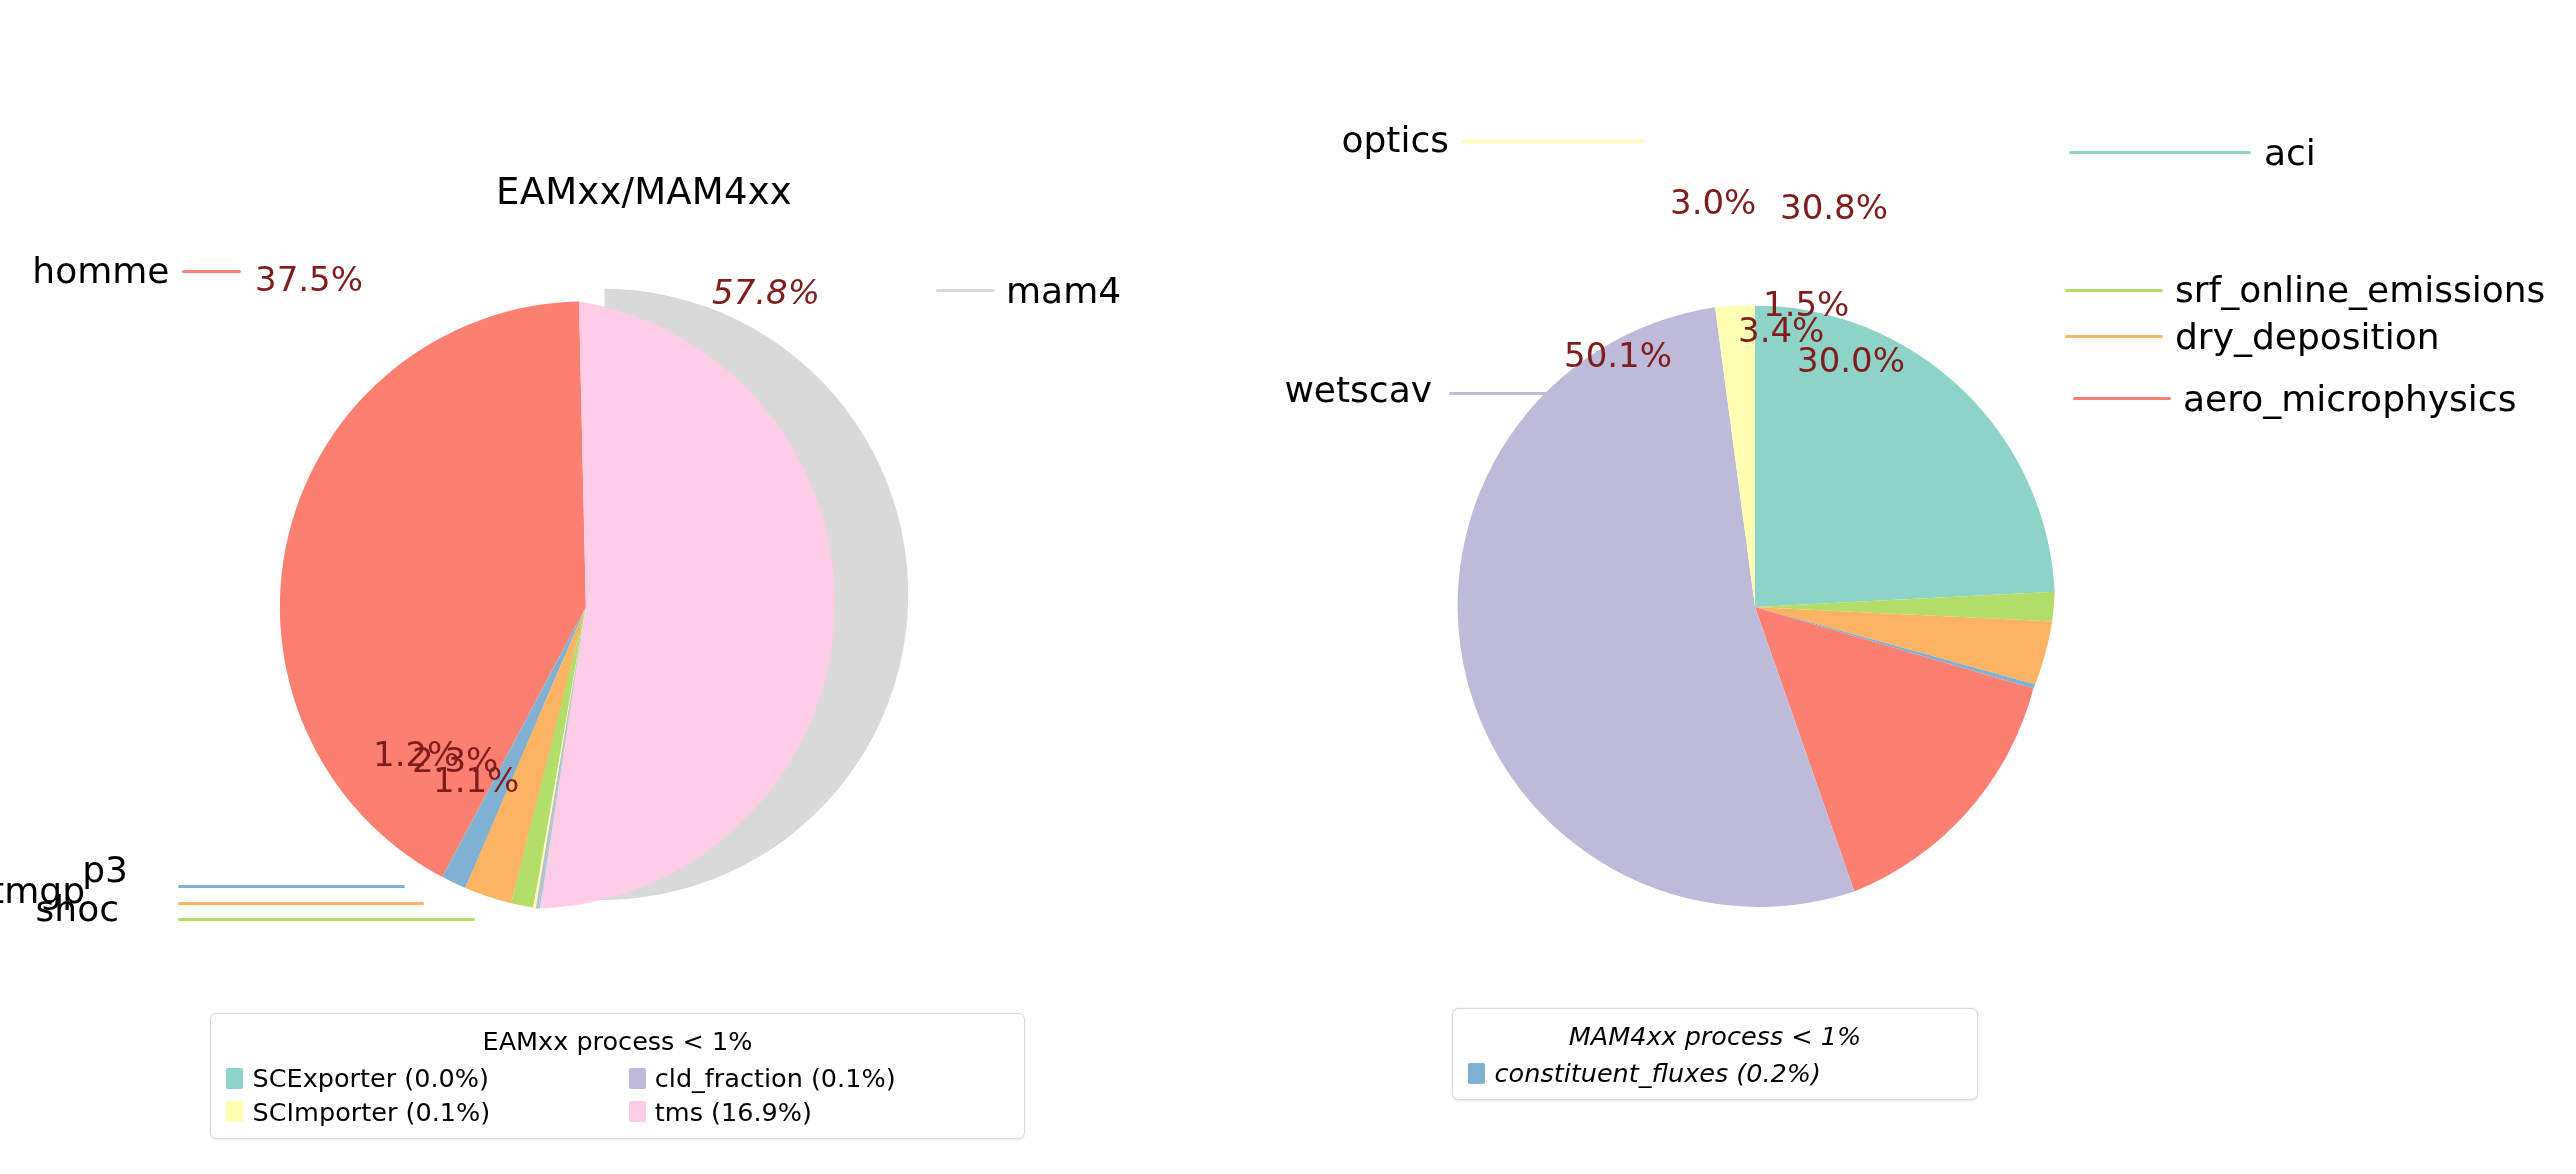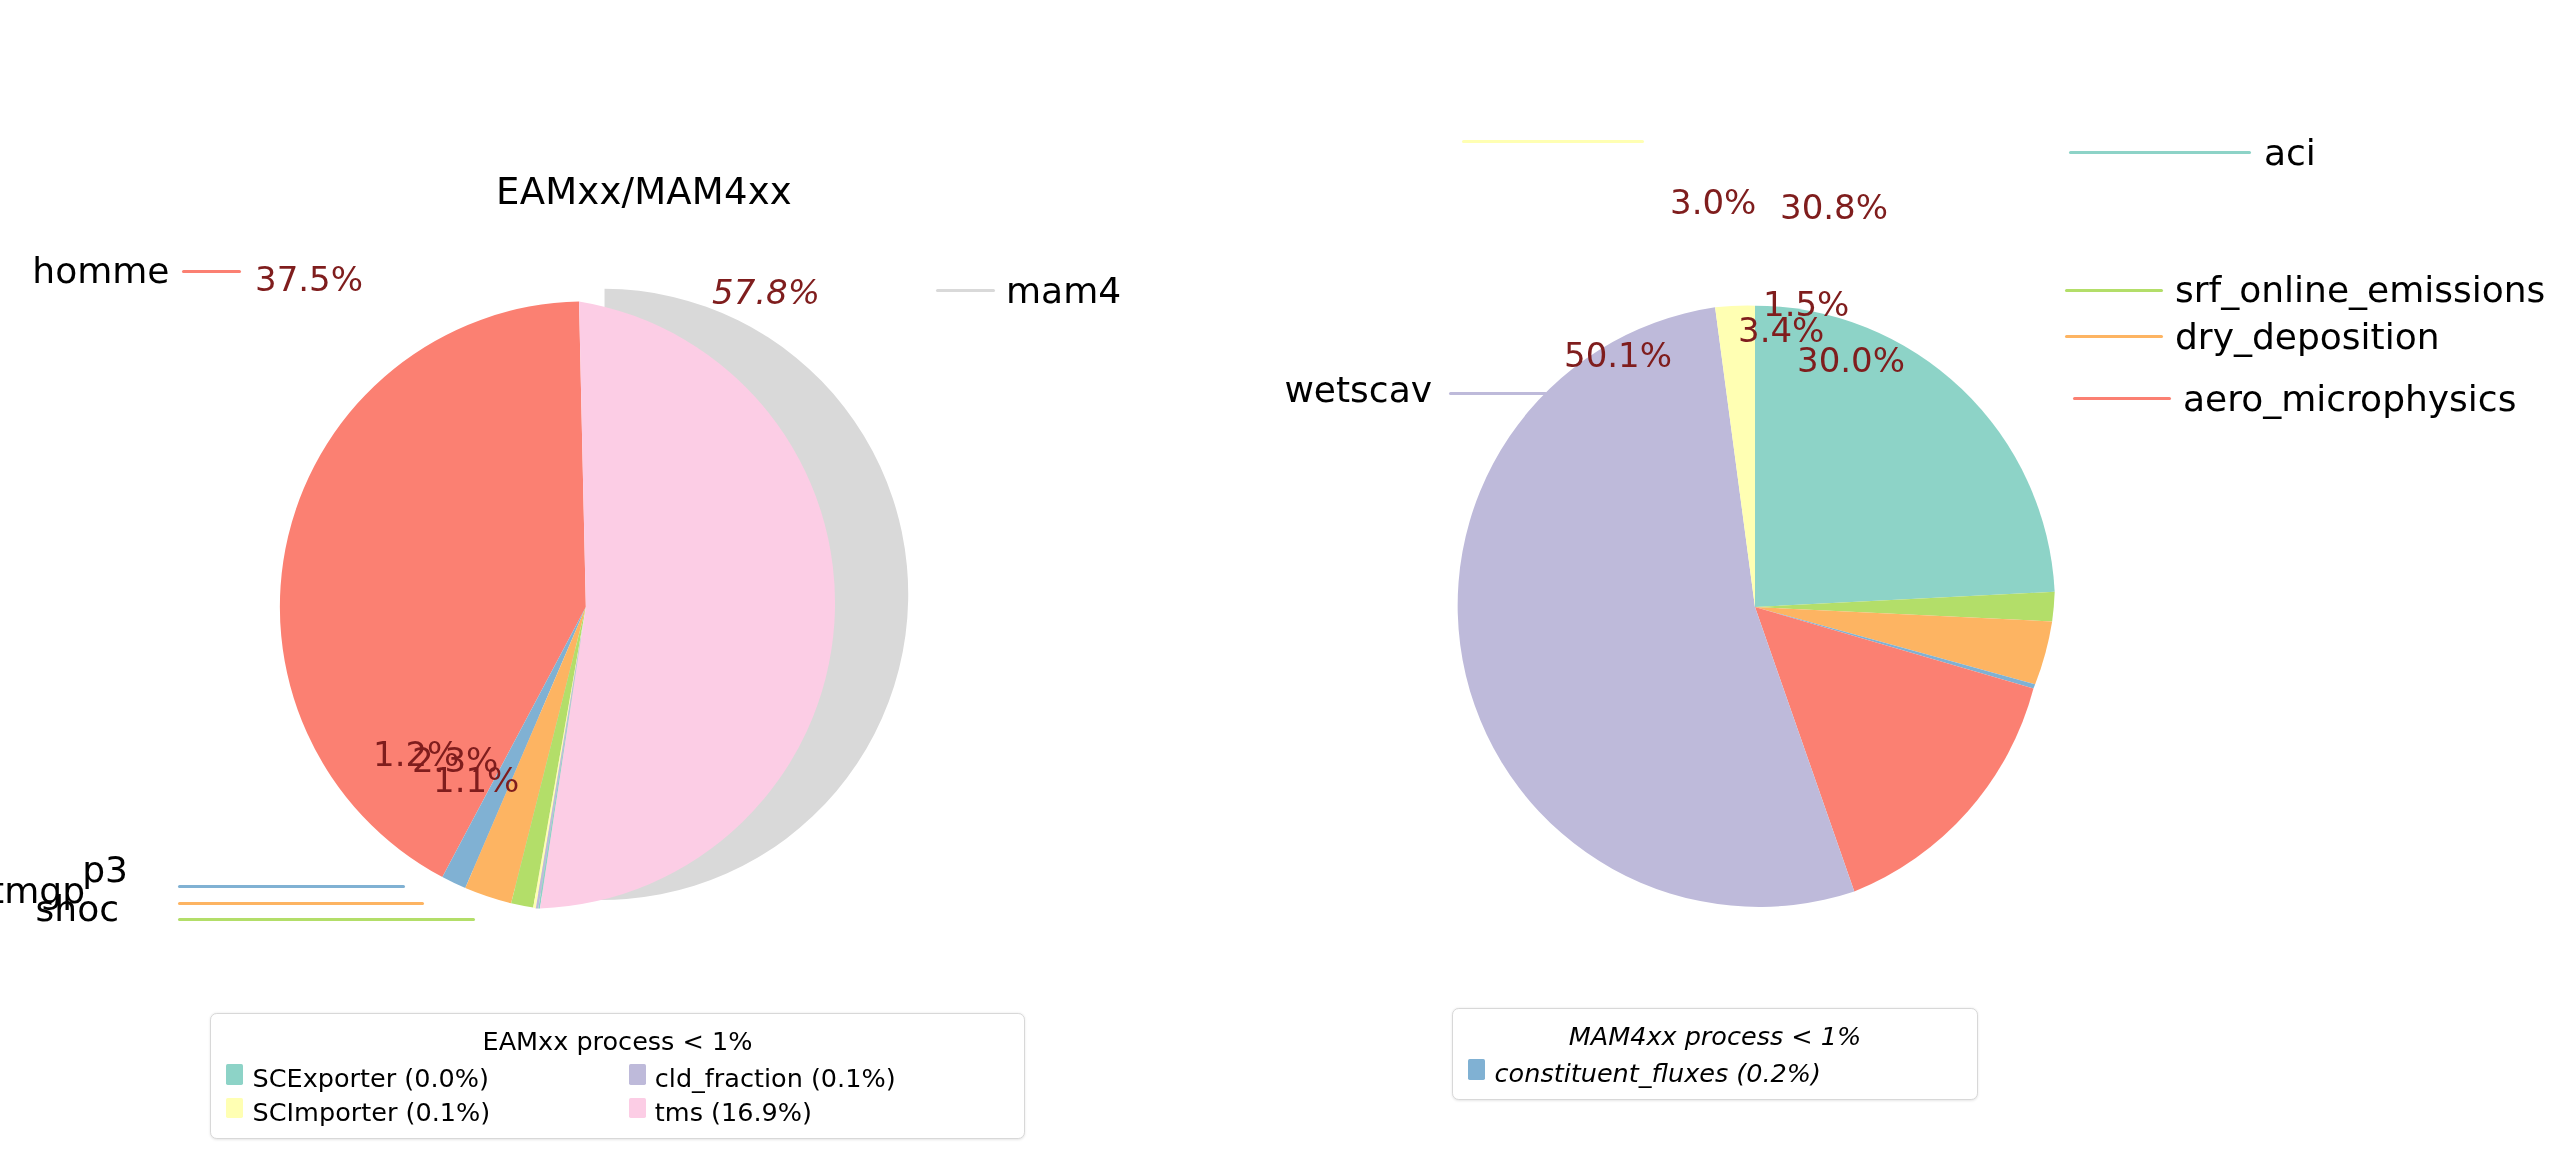--- a/index.html
+++ b/index.html
@@ -11,21 +11,21 @@
   .chart-title{position:absolute;text-align:center;font-size:37px;color:#000;white-space:nowrap;letter-spacing:0.2px;}
   svg.pie{position:absolute;overflow:visible;}
   .pct{position:absolute;font-size:34px;color:#7f1d1d;white-space:nowrap;text-align:left;}
   .olabel{position:absolute;font-size:36px;color:#000;white-space:nowrap;}
   .olabel.r{text-align:left;}
   .olabel.l{text-align:right;}
   .legend{position:absolute;border:1.7px solid #d8d8d8;border-radius:6.8px;background:#ffffff;
           box-shadow:0 0.8px 2.5px rgba(0,0,0,.10);padding:10.2px 15.3px 12px 15.3px;box-sizing:border-box;}
   .legend-title{font-size:25.5px;text-align:center;color:#000;margin:1.7px 0 8.5px 0;white-space:nowrap;}
   .legend-grid{display:grid;gap:5.1px 22px;}
-  .legend-item{display:flex;align-items:flex-start;gap:9.3px;font-size:25.5px;color:#000;white-space:nowrap;line-height:1.1;}
+  .legend-item{display:flex;align-items:center;gap:9.3px;font-size:25.5px;color:#000;white-space:nowrap;line-height:1.1;}
   .swatch{width:17px;height:20.4px;flex:0 0 auto;border-radius:1.7px;display:inline-block;}
   .leader{position:absolute;height:3.4px;border-radius:1.7px;}
 </style>
 </head>
 <body>
 
 <div class="canvas">
 
   <div class="panel left">
 
@@ -122,20 +122,21 @@
       </g>
     </svg>
 
     <div class="pct" style="left:382px;top:182px;width:255px;">3.0%</div>
     <div class="pct" style="left:492px;top:187px;width:255px;">30.8%</div>
     <div class="pct" style="left:475px;top:284px;width:255px;">1.5%</div>
     <div class="pct" style="left:450px;top:310px;width:255px;">3.4%</div>
     <div class="pct" style="left:509px;top:340px;width:255px;">30.0%</div>
     <div class="pct" style="left:276px;top:335px;width:255px;">50.1%</div>
 
+    <div class="olabel l" style="left:-263px;top:119px;width:424px;">optics</div>
     <div class="leader" style="left:174px;top:140px;width:182px;background:#ffffb3;"></div>
 
     <div class="leader" style="left:781px;top:151px;width:182px;background:#8dd3c7;"></div>
     <div class="olabel r" style="left:976px;top:132px;width:255px;">aci</div>
 
     <div class="leader" style="left:777px;top:289px;width:98px;background:#b3de69;"></div>
     <div class="olabel r" style="left:887px;top:269px;width:441px;">srf_online_emissions</div>
 
     <div class="leader" style="left:777px;top:335px;width:98px;background:#fdb462;"></div>
     <div class="olabel r" style="left:887px;top:316px;width:382px;">dry_deposition</div>

